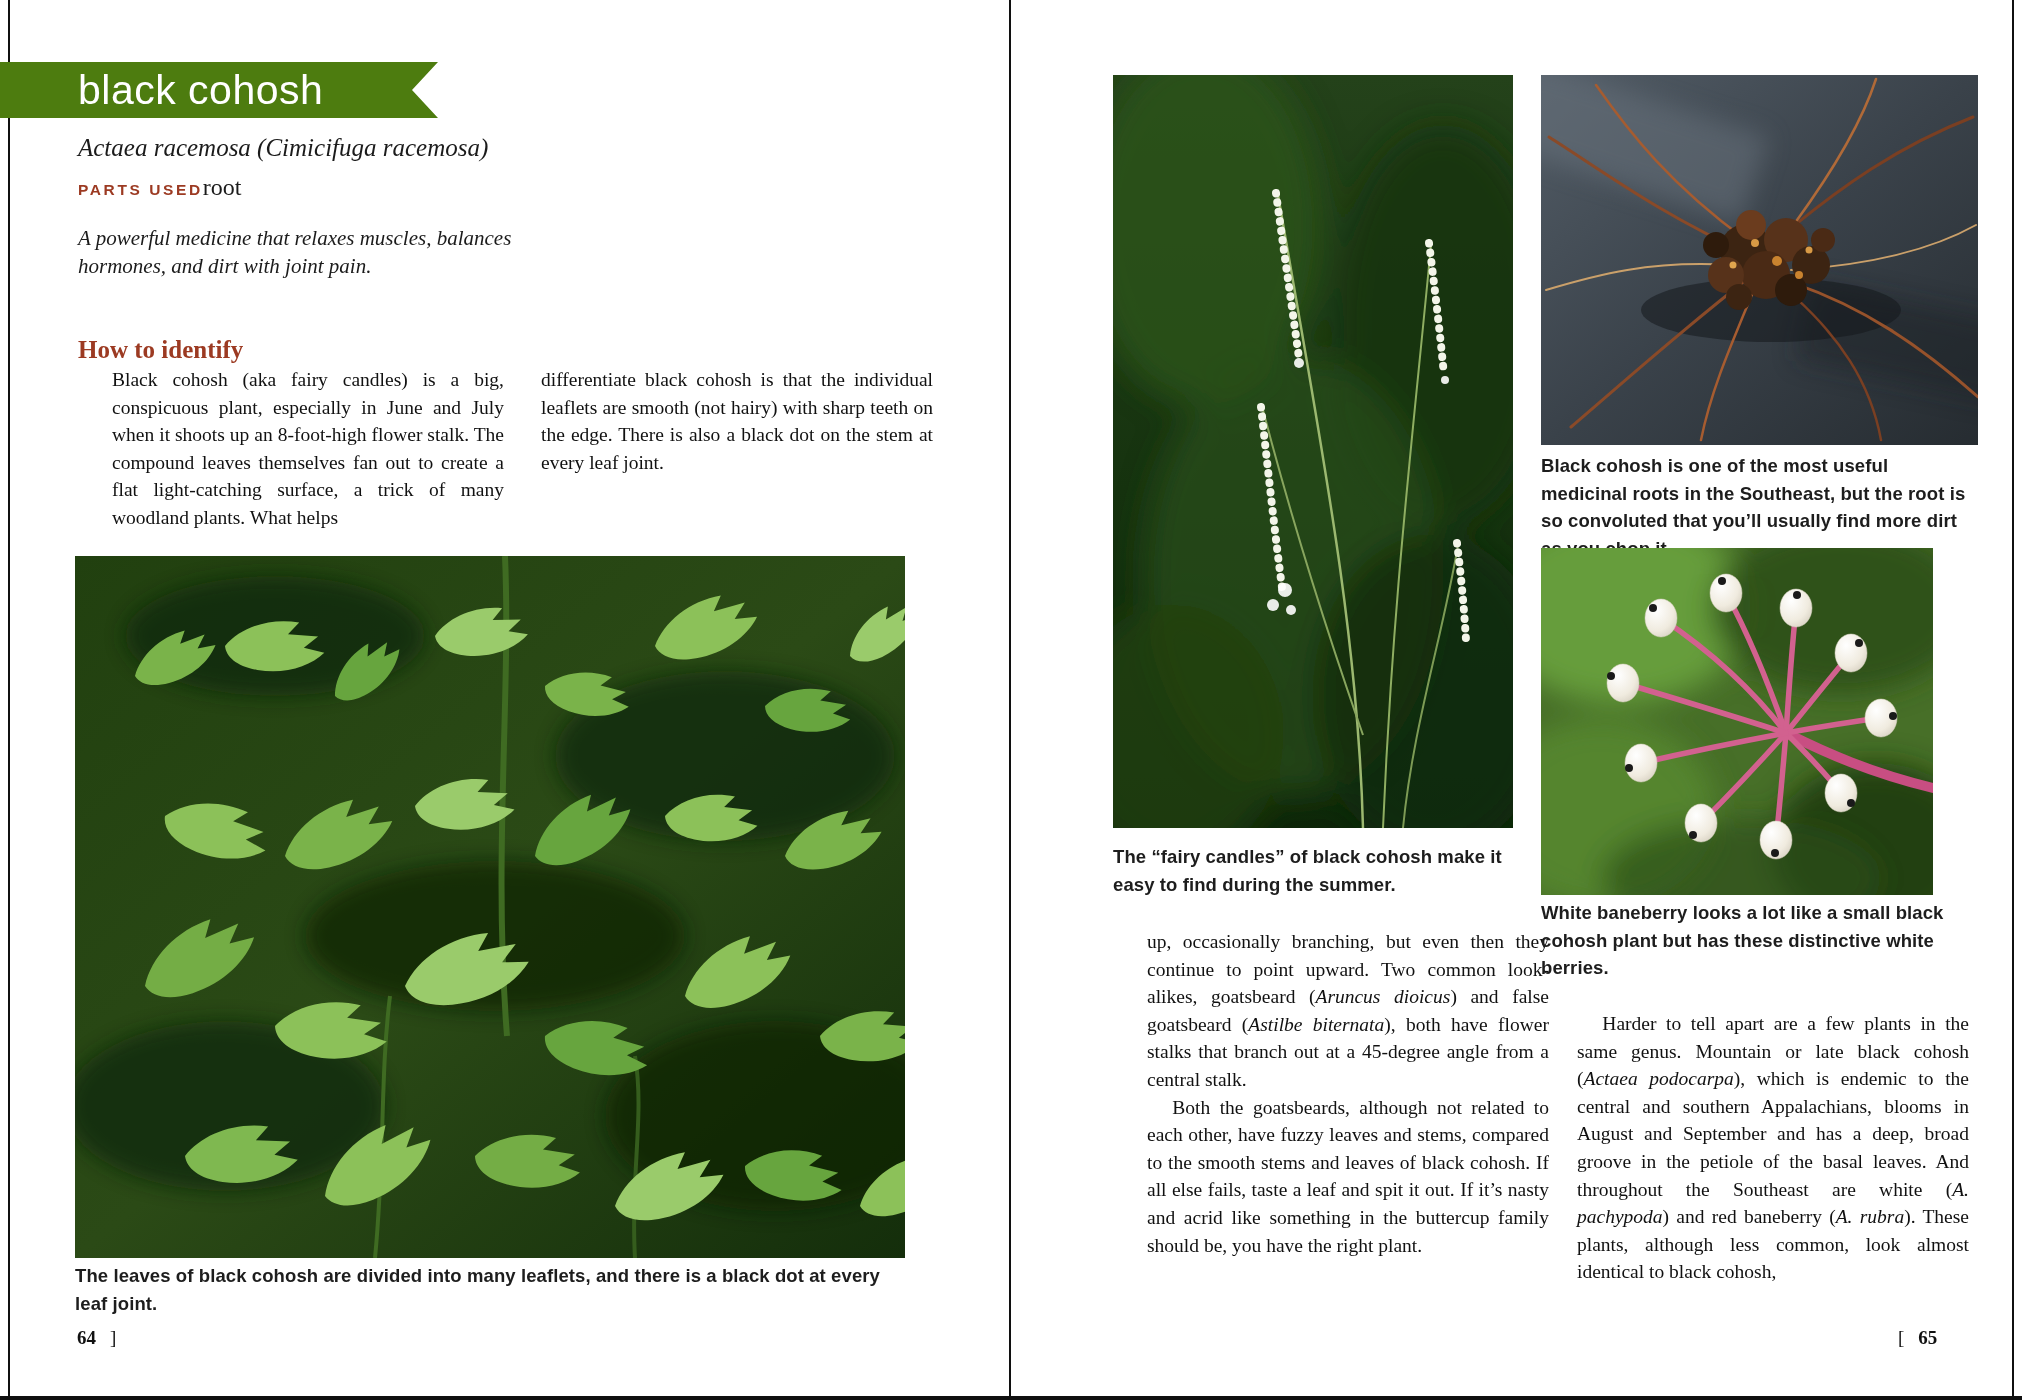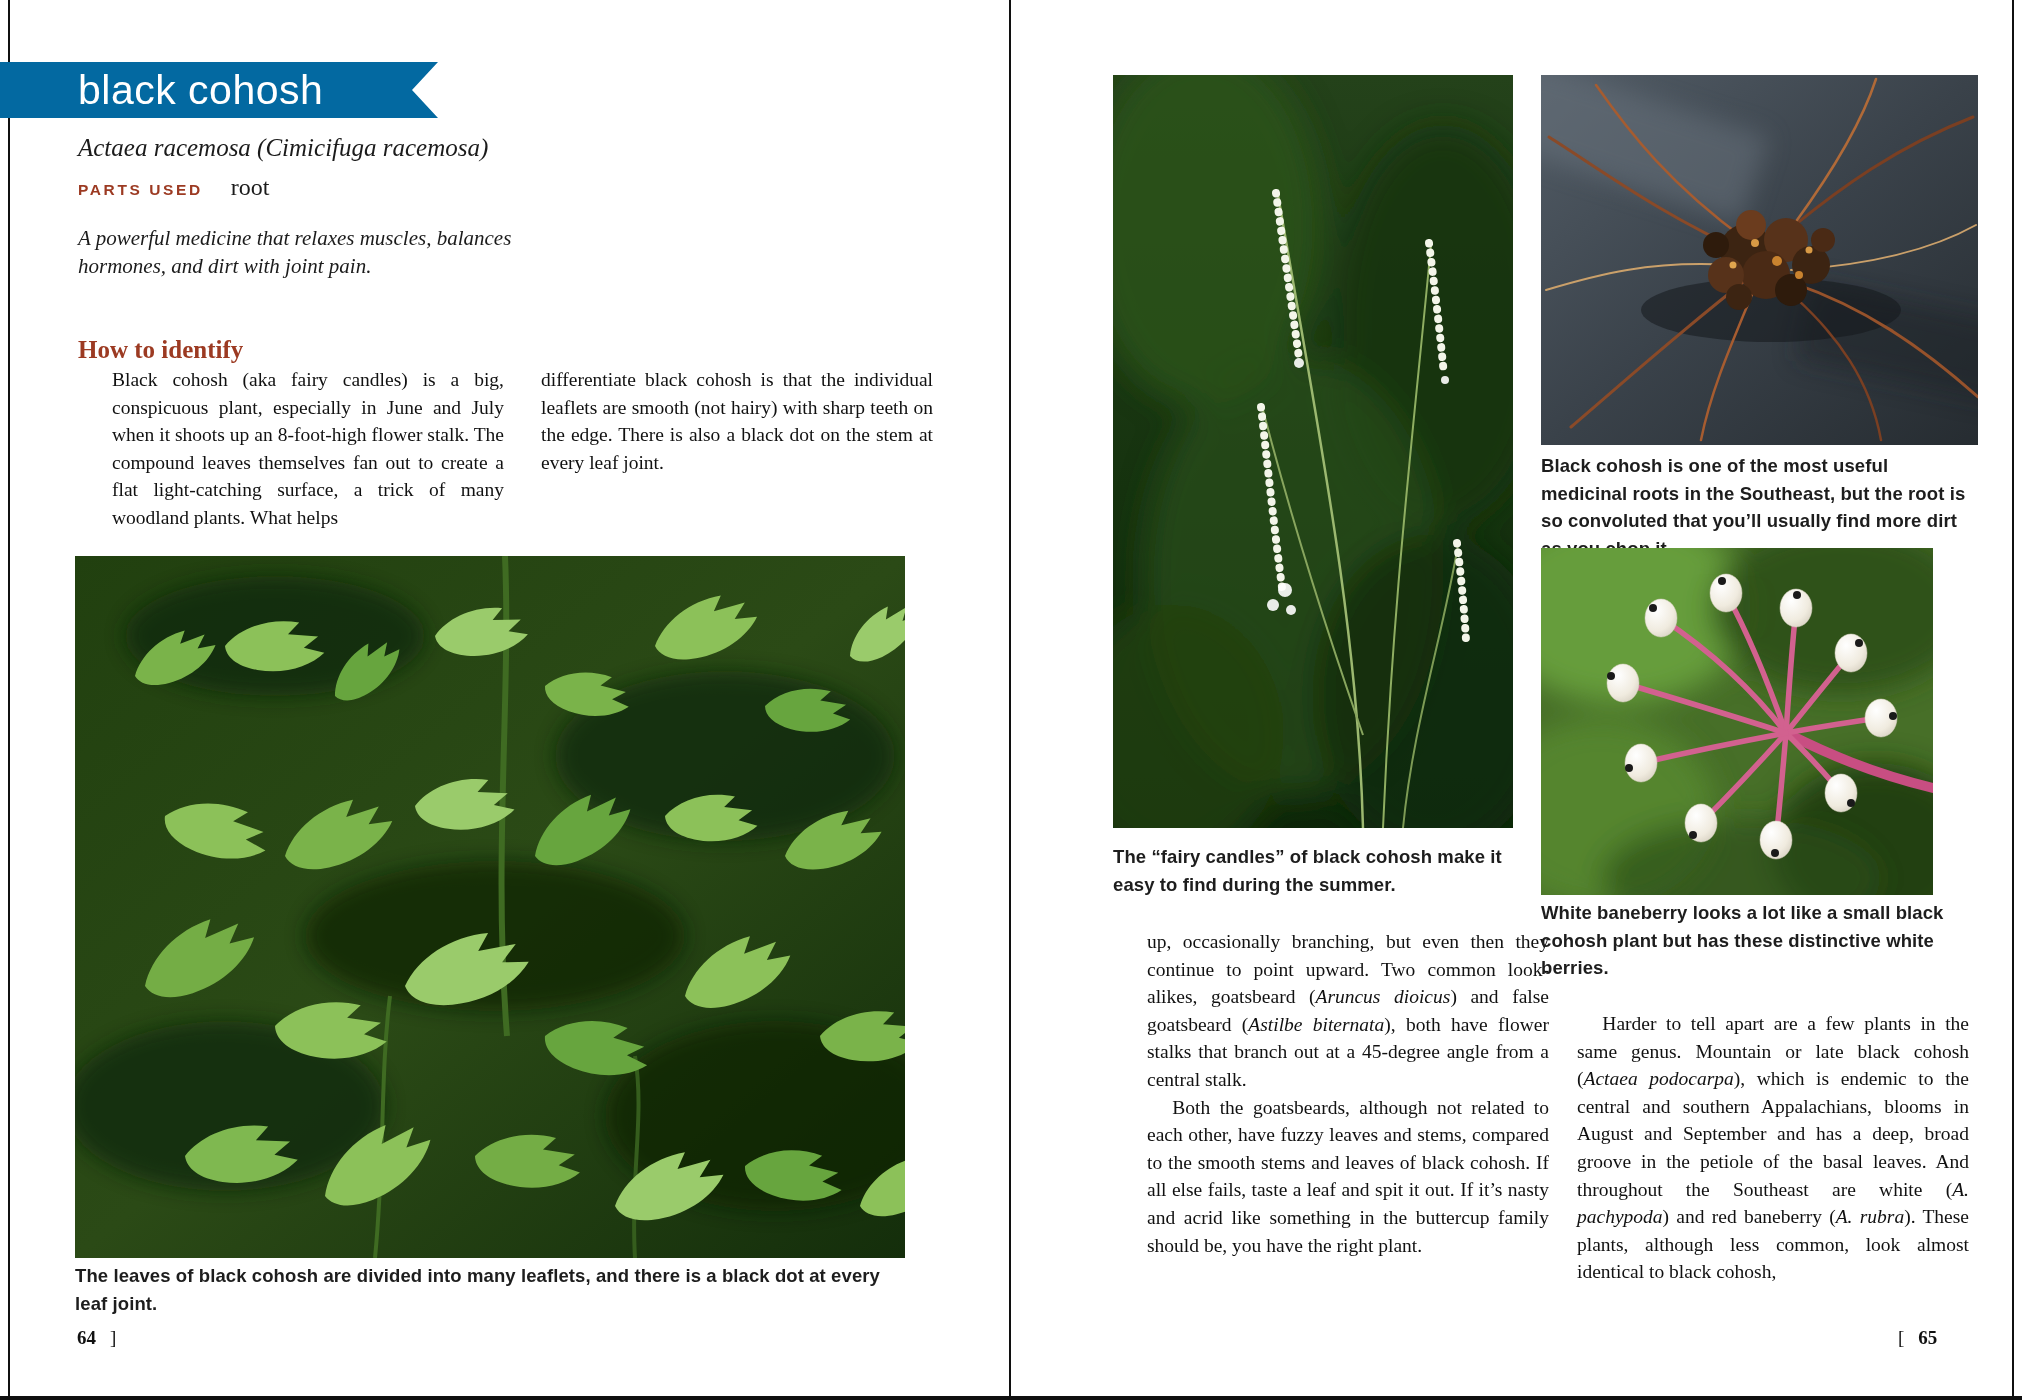--- a/index.html
+++ b/index.html
@@ -9,21 +9,21 @@
   .rule-v{top:0;width:2px;height:1400px;}
   .rule-bottom{left:0;bottom:0;width:2022px;height:4px;}
 
   
   .ribbon{position:absolute;left:0;top:62px;width:438px;height:56px;
           display:flex;align-items:center;
           clip-path:polygon(0 0,100% 0,calc(100% - 26px) 50%,100% 100%,0 100%);}
   .ribbon span{padding-left:78px;font-family:"Liberation Sans",sans-serif;
           font-size:41px;color:#fff;letter-spacing:.5px;}
   .latin{position:absolute;left:78px;top:134px;font-style:italic;font-size:25px;color:#1b1b1b;}
-  .parts-row{position:absolute;left:78px;top:174px;display:flex;align-items:baseline;gap:28px;}
+  .parts-row{position:absolute;left:78px;top:174px;display:flex;align-items:baseline;gap:0;}
   .parts-label{font-family:"Liberation Sans",sans-serif;font-weight:700;font-size:15.5px;
           letter-spacing:2.6px;}
   .parts-value{font-size:24px;color:#1b1b1b;}
   .intro{position:absolute;left:78px;top:224px;width:480px;font-style:italic;
           font-size:21px;line-height:28px;color:#1b1b1b;}
   .howto{position:absolute;left:78px;top:336px;font-weight:700;font-size:25px;}
   .bodytext{font-size:19.5px;line-height:27.6px;text-align:justify;color:#111;margin-left:34px;}
   .colL{position:absolute;left:78px;top:366px;width:392px;}
   .colR{position:absolute;left:507px;top:366px;width:392px;}
   .indent{text-indent:1.3em;margin:0;}
@@ -45,21 +45,21 @@
 
 <div class="spread">
 
   <div class="rule rule-v" style="left:8px"></div>
   <div class="rule rule-v" style="left:1009px"></div>
   <div class="rule rule-v" style="left:2012px"></div>
   <div class="rule rule-bottom"></div>
 
   <div>
 
-    <div class="ribbon" style="background:#0369a1">
+    <div class="ribbon" style="background:#4d7c0f">
       <span>black cohosh</span>
     </div>
 
     <div class="latin">Actaea racemosa (Cimicifuga racemosa)</div>
 
     <div class="parts-row">
       <span class="parts-label" style="color:#9c3a22">PARTS USED</span>
       <span class="parts-value">root</span>
     </div>
 

